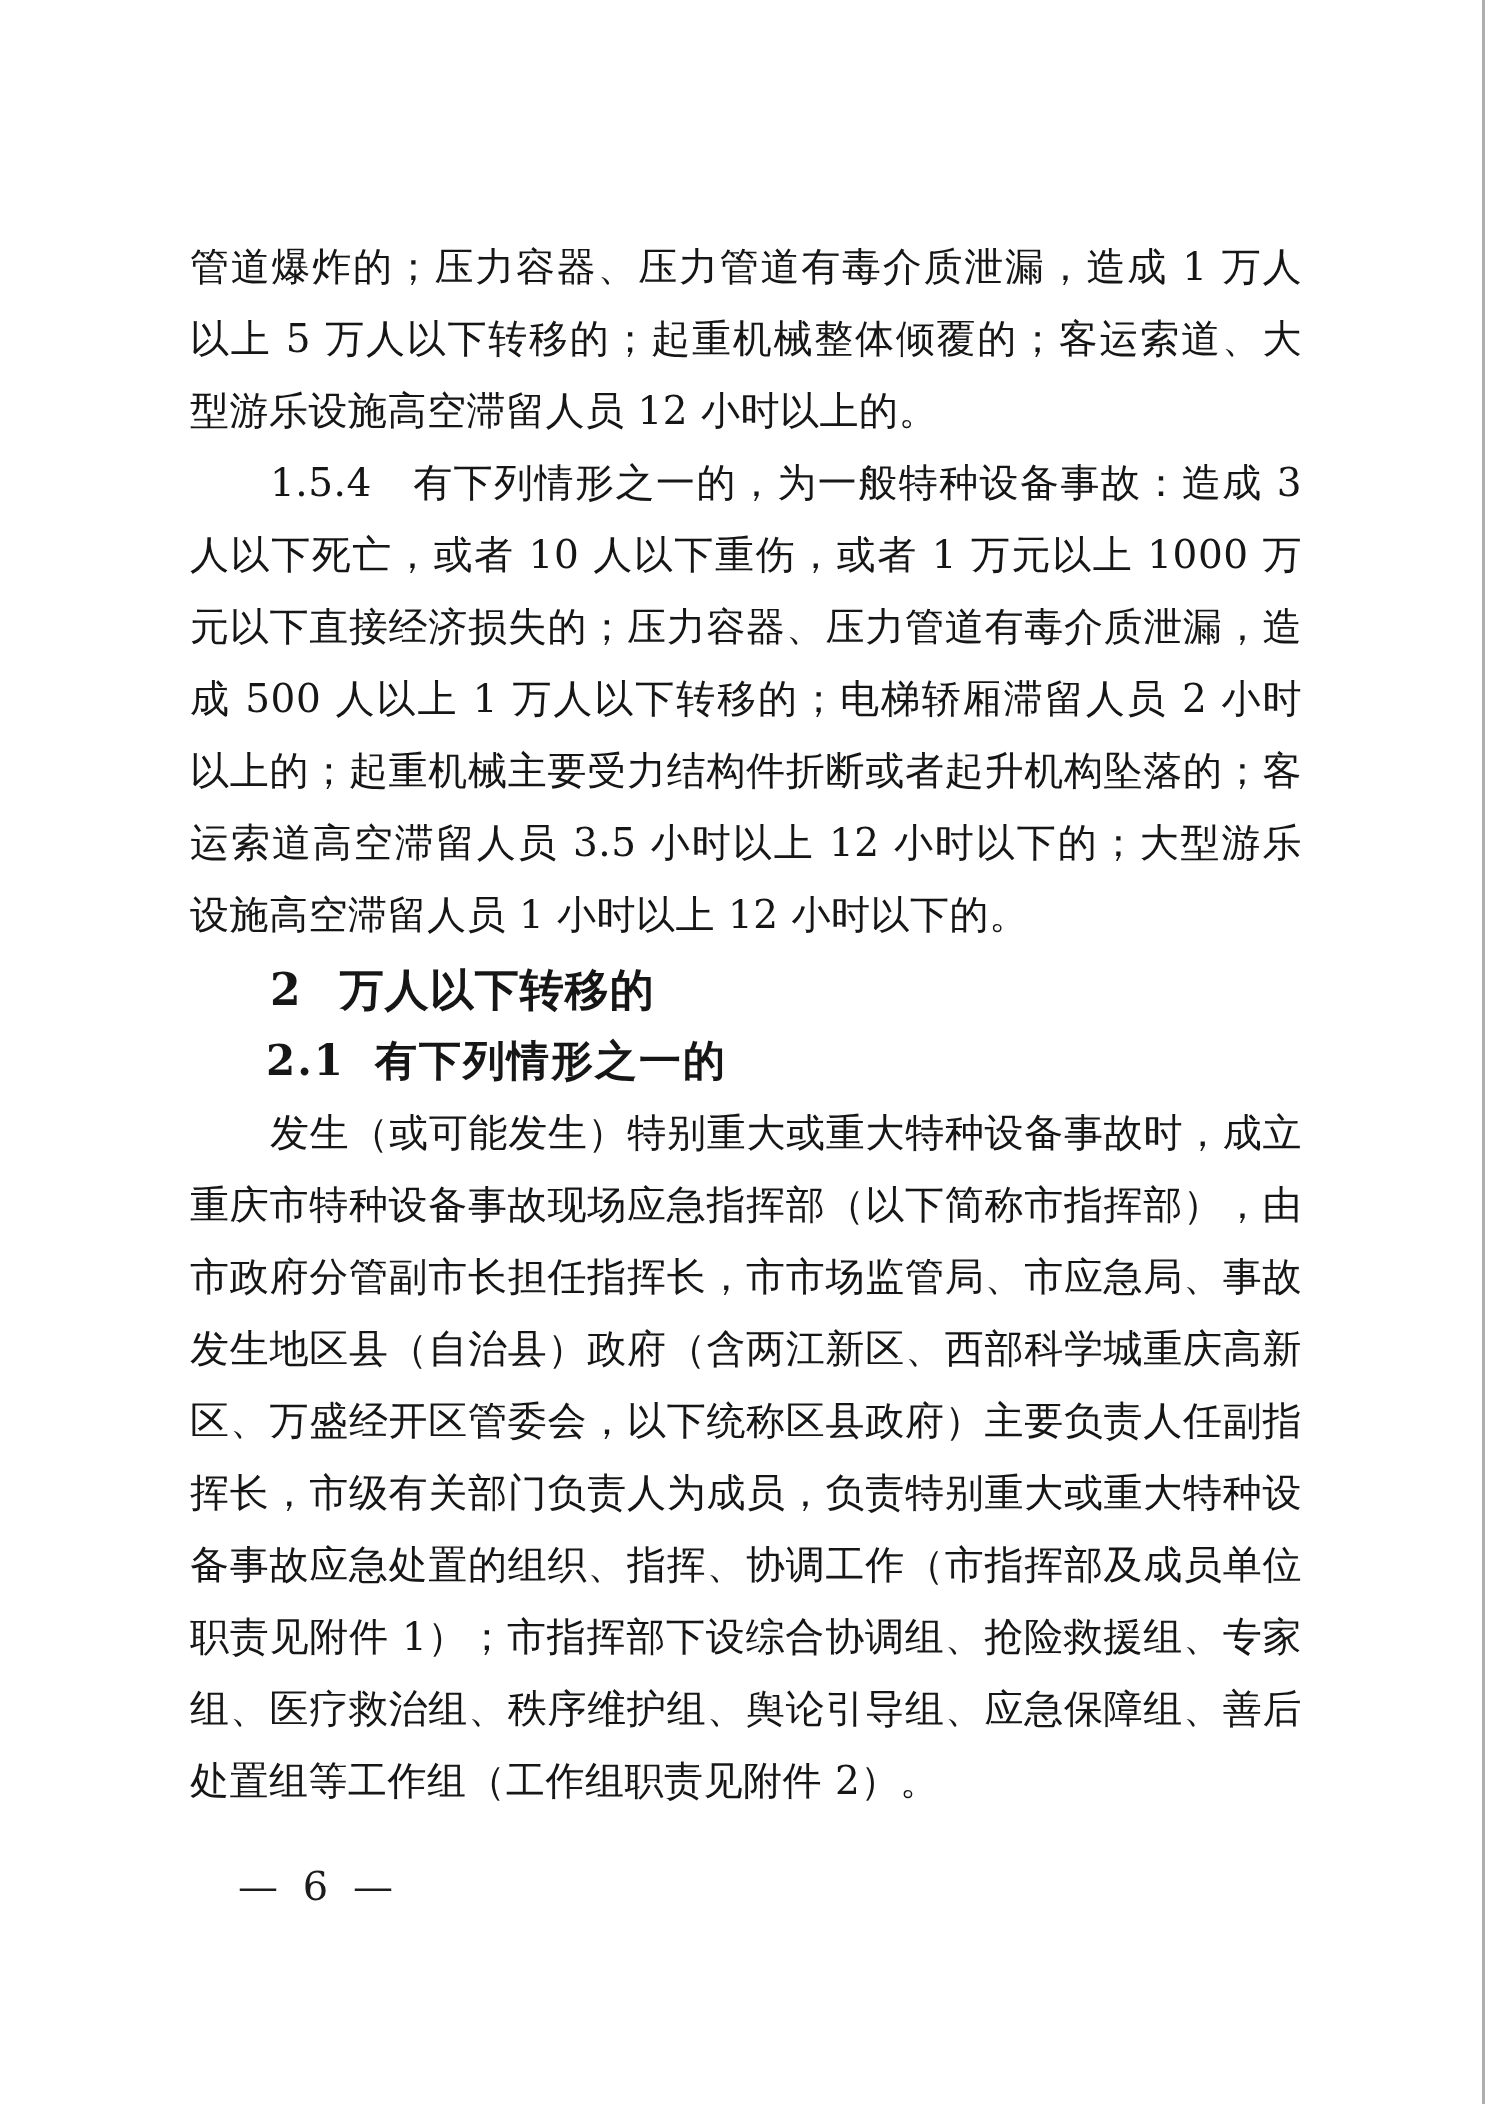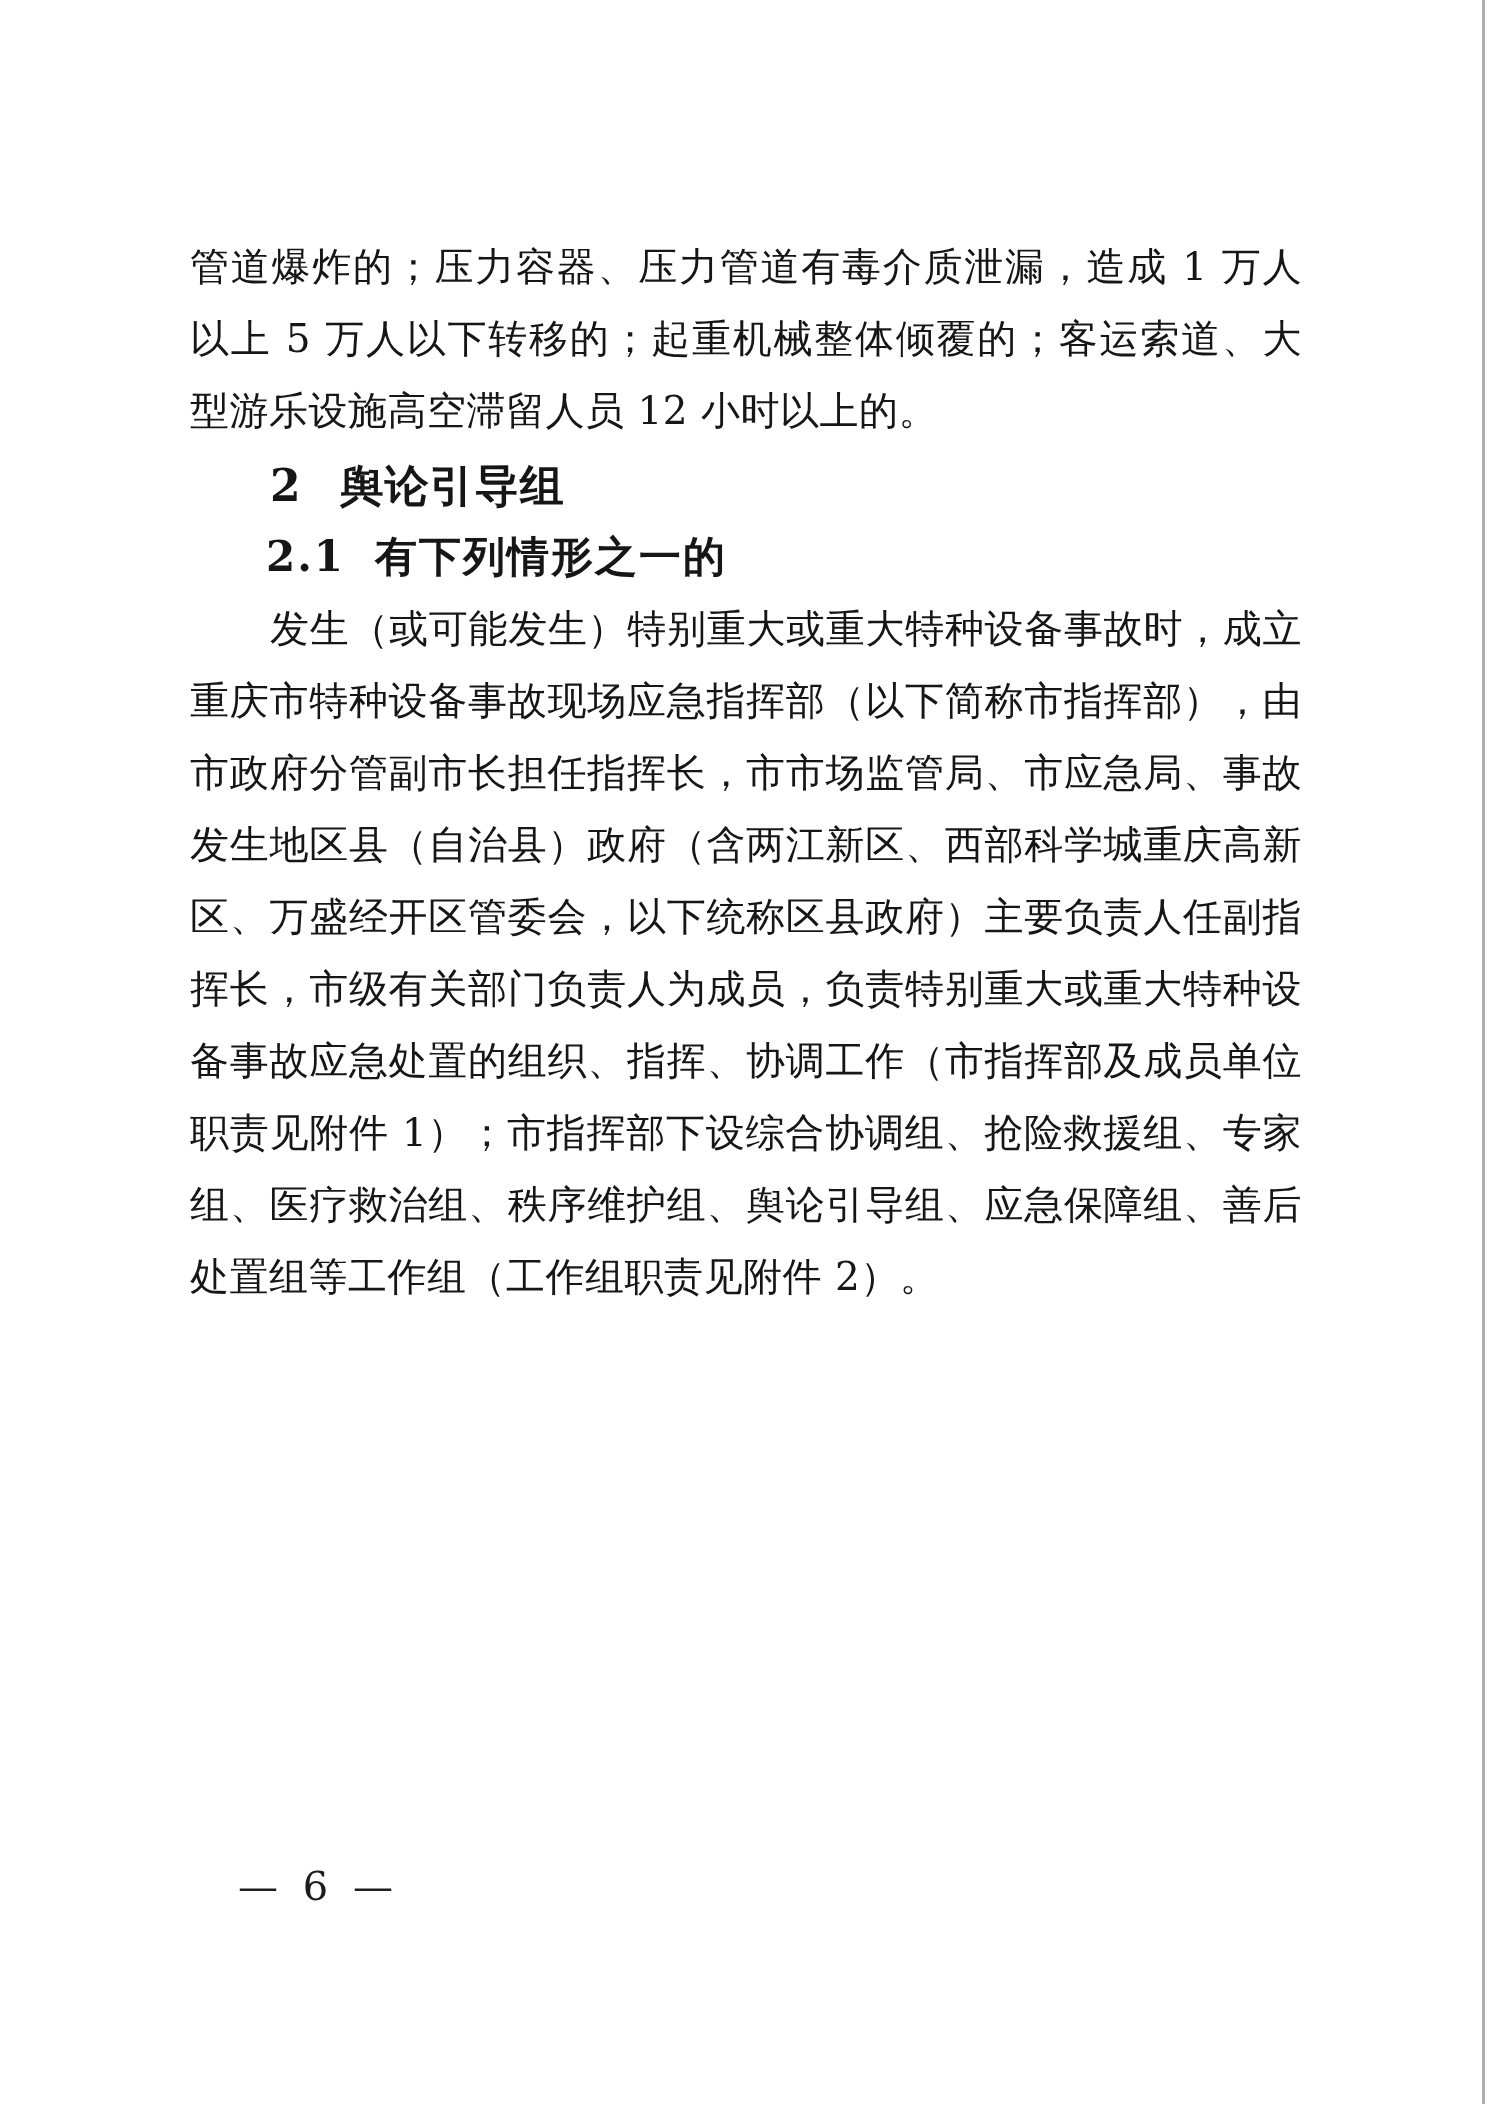--- a/index.html
+++ b/index.html
@@ -83,23 +83,24 @@
 </style>
 </head>
 <body>
 
 <div class="page">
 
   <div class="content">
 
     <p class="body-para no-indent">管道爆炸的；压力容器、压力管道有毒介质泄漏，造成 1 万人以上 5 万人以下转移的；起重机械整体倾覆的；客运索道、大型游乐设施高空滞留人员 12 小时以上的。</p>
 
+    <p class="body-para">1.5.4　有下列情形之一的，为一般特种设备事故：造成 3 人以下死亡，或者 10 人以下重伤，或者 1 万元以上 1000 万元以下直接经济损失的；压力容器、压力管道有毒介质泄漏，造成 500 人以上 1 万人以下转移的；电梯轿厢滞留人员 2 小时以上的；起重机械主要受力结构件折断或者起升机构坠落的；客运索道高空滞留人员 3.5 小时以上 12 小时以下的；大型游乐设施高空滞留人员 1 小时以上 12 小时以下的。</p>
 
     <h2 class="heading-1">
-      <span class="h-num">2</span><span class="h-title">舆论引导组</span>
+      <span class="h-num">2</span><span class="h-title">万人以下转移的</span>
     </h2>
 
     <h3 class="heading-2">
       <span class="h-num">2.1</span><span class="h-title">有下列情形之一的</span>
     </h3>
 
     <p class="body-para">发生（或可能发生）特别重大或重大特种设备事故时，成立重庆市特种设备事故现场应急指挥部（以下简称市指挥部），由市政府分管副市长担任指挥长，市市场监管局、市应急局、事故发生地区县（自治县）政府（含两江新区、西部科学城重庆高新区、万盛经开区管委会，以下统称区县政府）主要负责人任副指挥长，市级有关部门负责人为成员，负责特别重大或重大特种设备事故应急处置的组织、指挥、协调工作（市指挥部及成员单位职责见附件 1）；市指挥部下设综合协调组、抢险救援组、专家组、医疗救治组、秩序维护组、舆论引导组、应急保障组、善后处置组等工作组（工作组职责见附件 2）。</p>
 
   </div>
 

